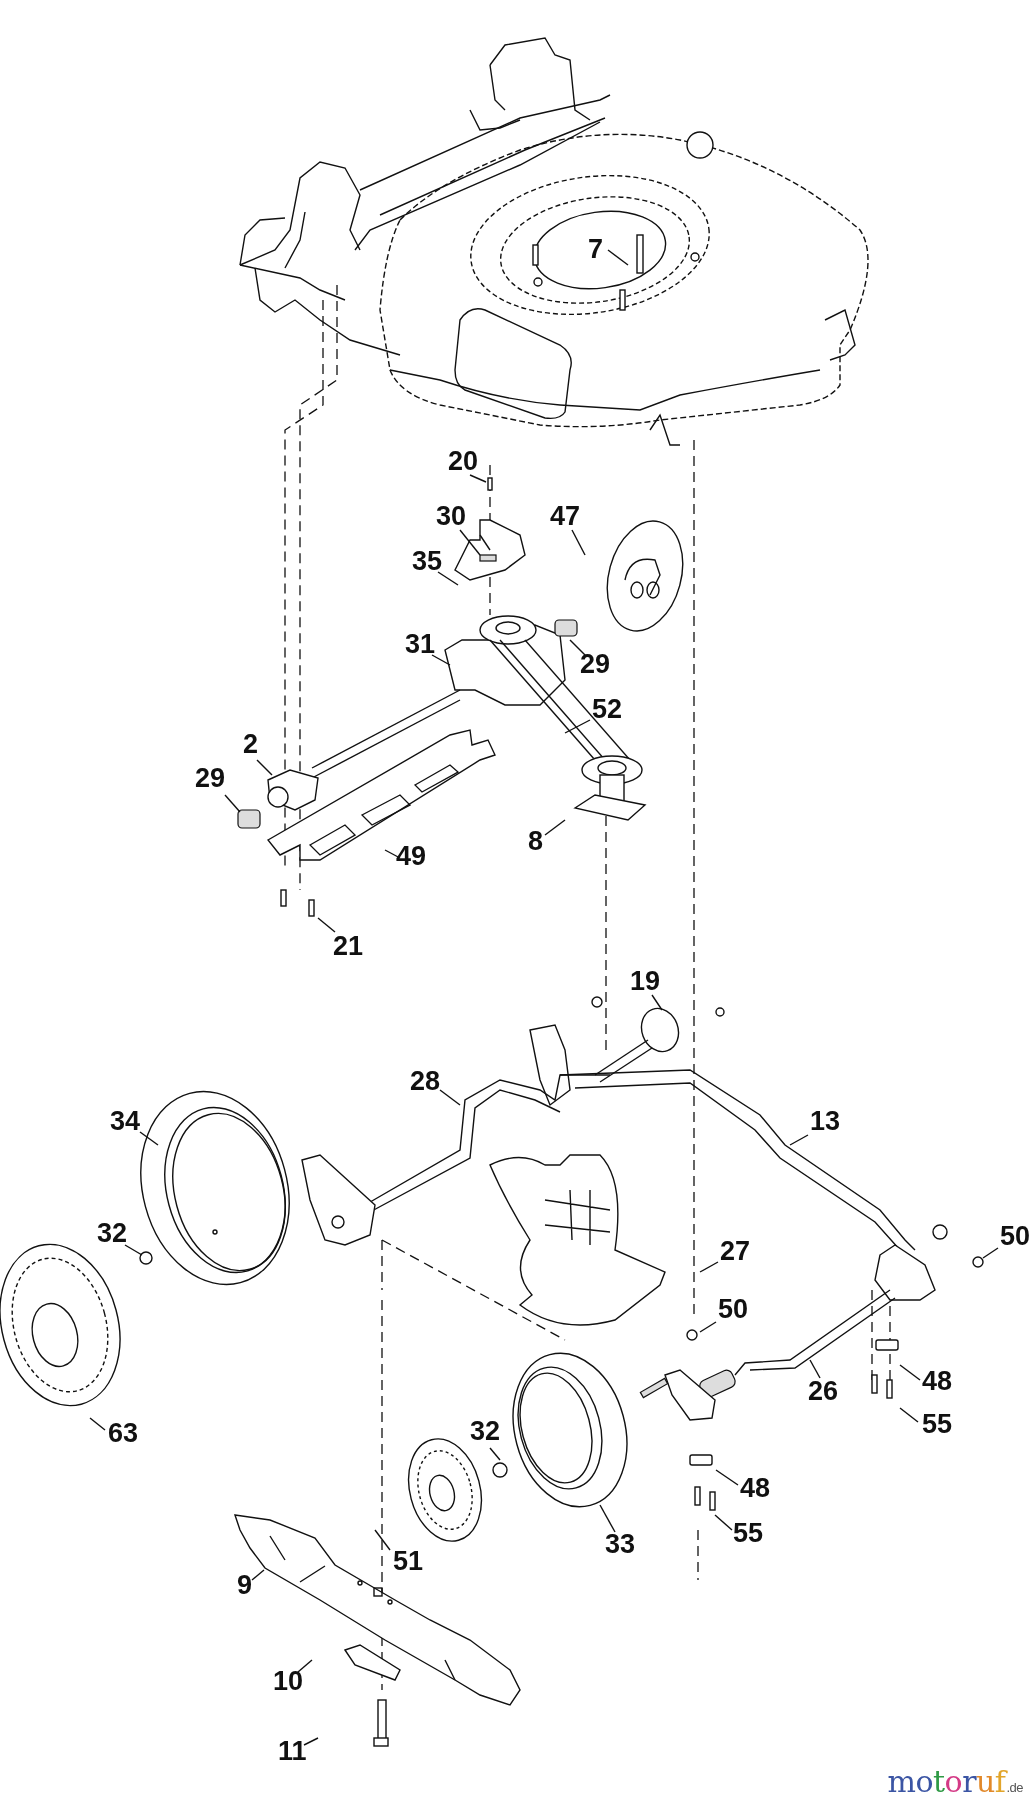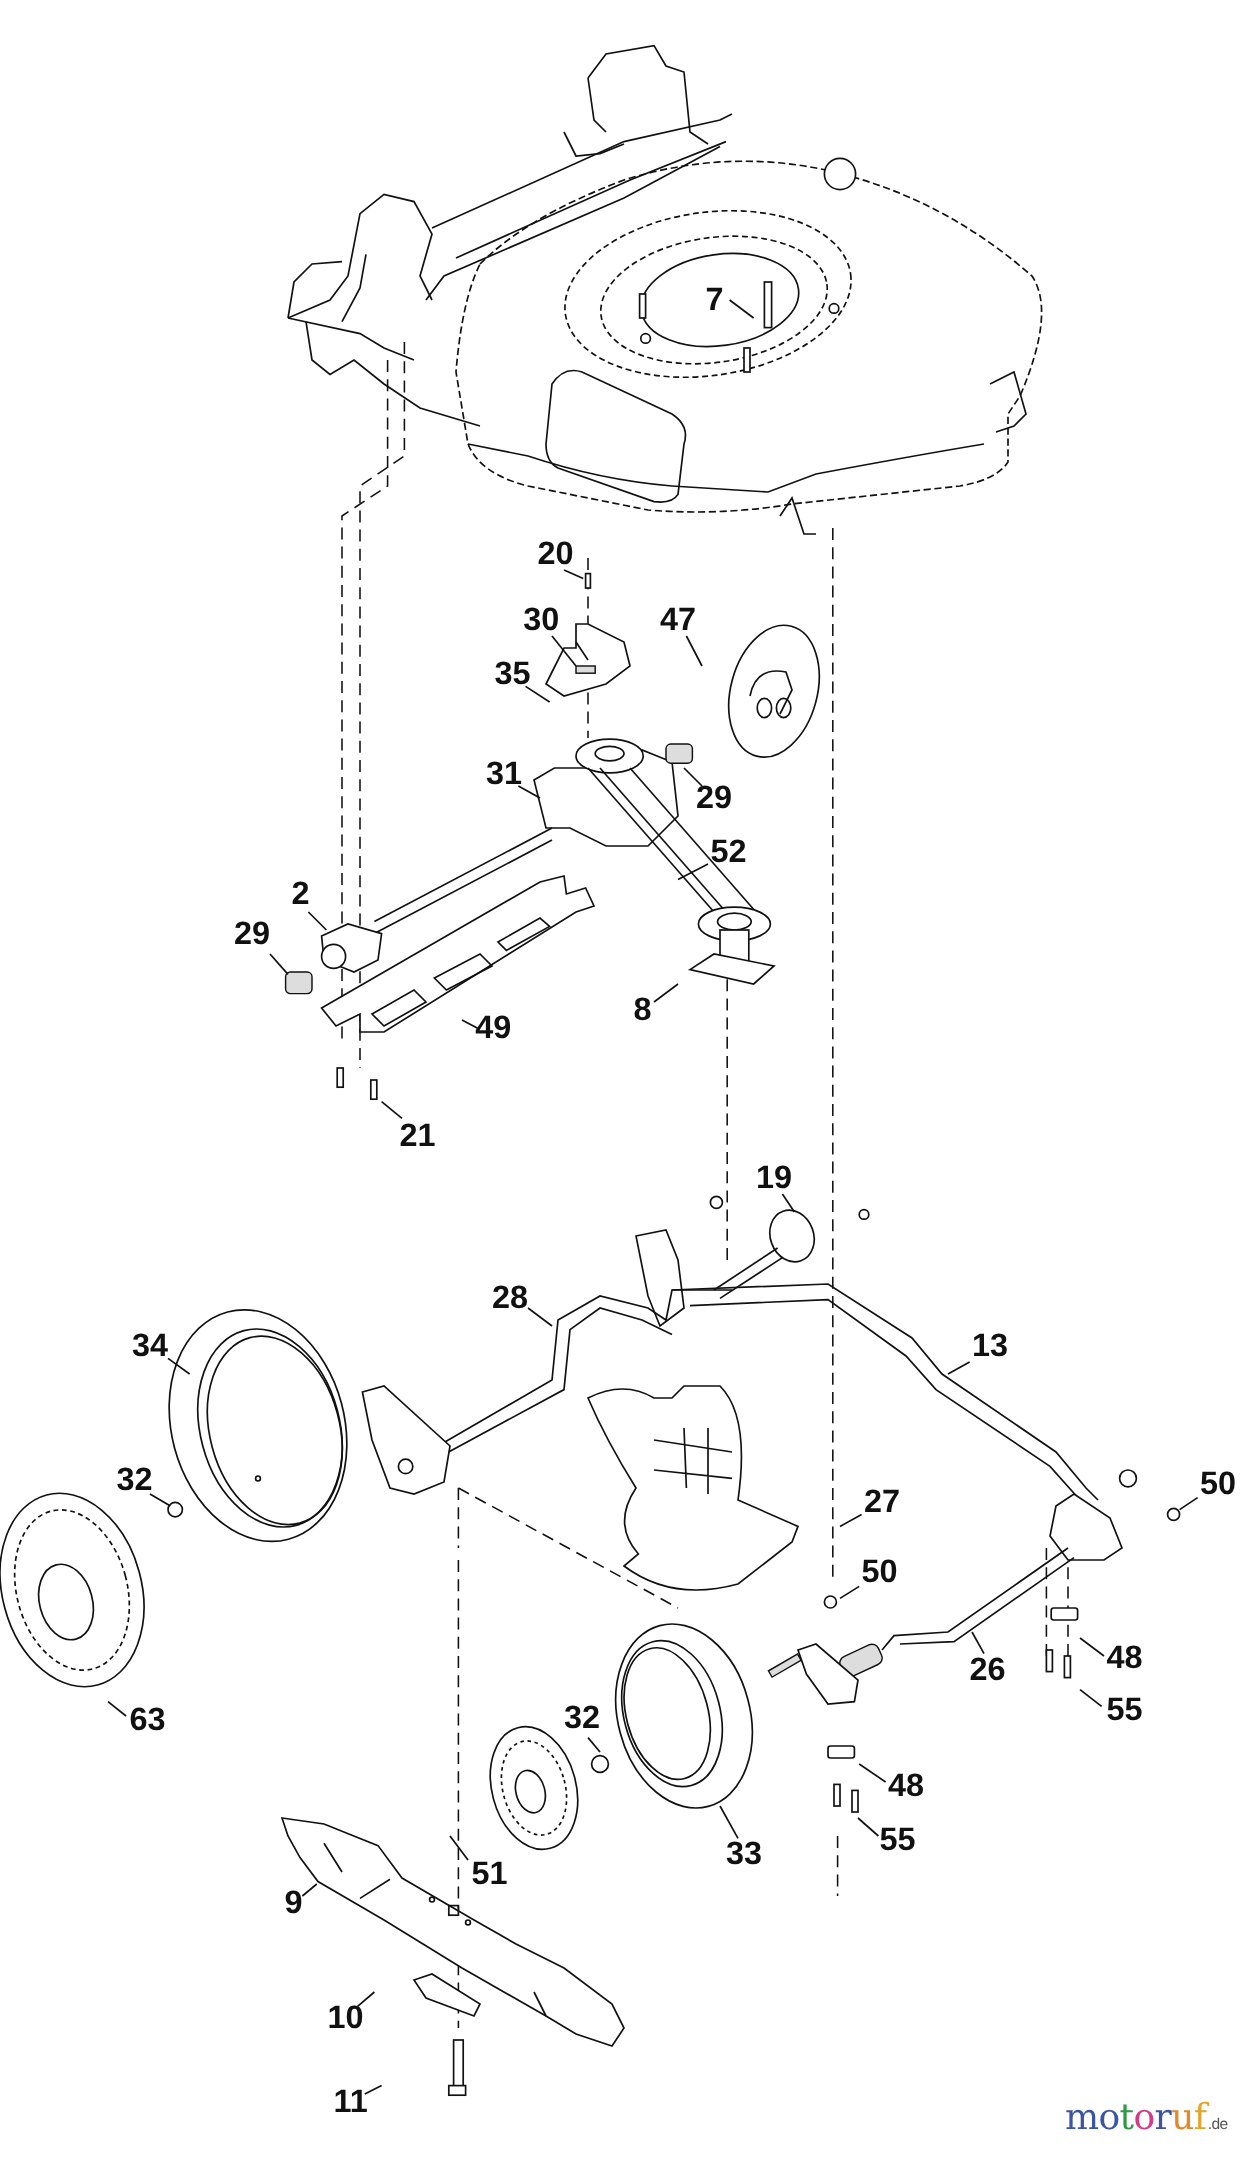--- a/index.html
+++ b/index.html
@@ -4,21 +4,21 @@
 <style>
   html, body { margin: 0; padding: 0; background: #ffffff; }
   body { width: 1035px; height: 1800px; position: relative; overflow: hidden; font-family: "Liberation Sans", sans-serif; }
   #diagram { position: absolute; left: 0; top: 0; width: 1035px; height: 1800px; }
   .part-label { font-family: "Liberation Sans", sans-serif; font-weight: bold; font-size: 27px; fill: #111; }
   .leader { stroke: #111; stroke-width: 1.4; fill: none; }
   .stroke { stroke: #111; stroke-width: 1.4; fill: none; }
   .dash { stroke: #111; stroke-width: 1.3; fill: none; stroke-dasharray: 10 6; }
   .fillw { fill: #fff; stroke: #111; stroke-width: 1.4; }
   .fillg { fill: #ddd; stroke: #111; stroke-width: 1.2; }
-  .watermark { position: absolute; right: 12px; bottom: 18px; font-family: "DejaVu Serif", serif; font-size: 30px; letter-spacing: -0.5px; margin-top: 28px; }
+  .watermark { position: absolute; right: 12px; bottom: 1px; font-family: "DejaVu Serif", serif; font-size: 30px; letter-spacing: -0.5px; margin-top: 28px; }
   .watermark span { display: inline-block; }
   .watermark .tld { font-family: "Liberation Sans", sans-serif; font-size: 13px; color: #555; margin-left: 1px; }
 </style>
 </head>
 <body>
 
 <svg id="diagram" viewBox="0 0 1035 1800" xmlns="http://www.w3.org/2000/svg">
 
   <g>
 

